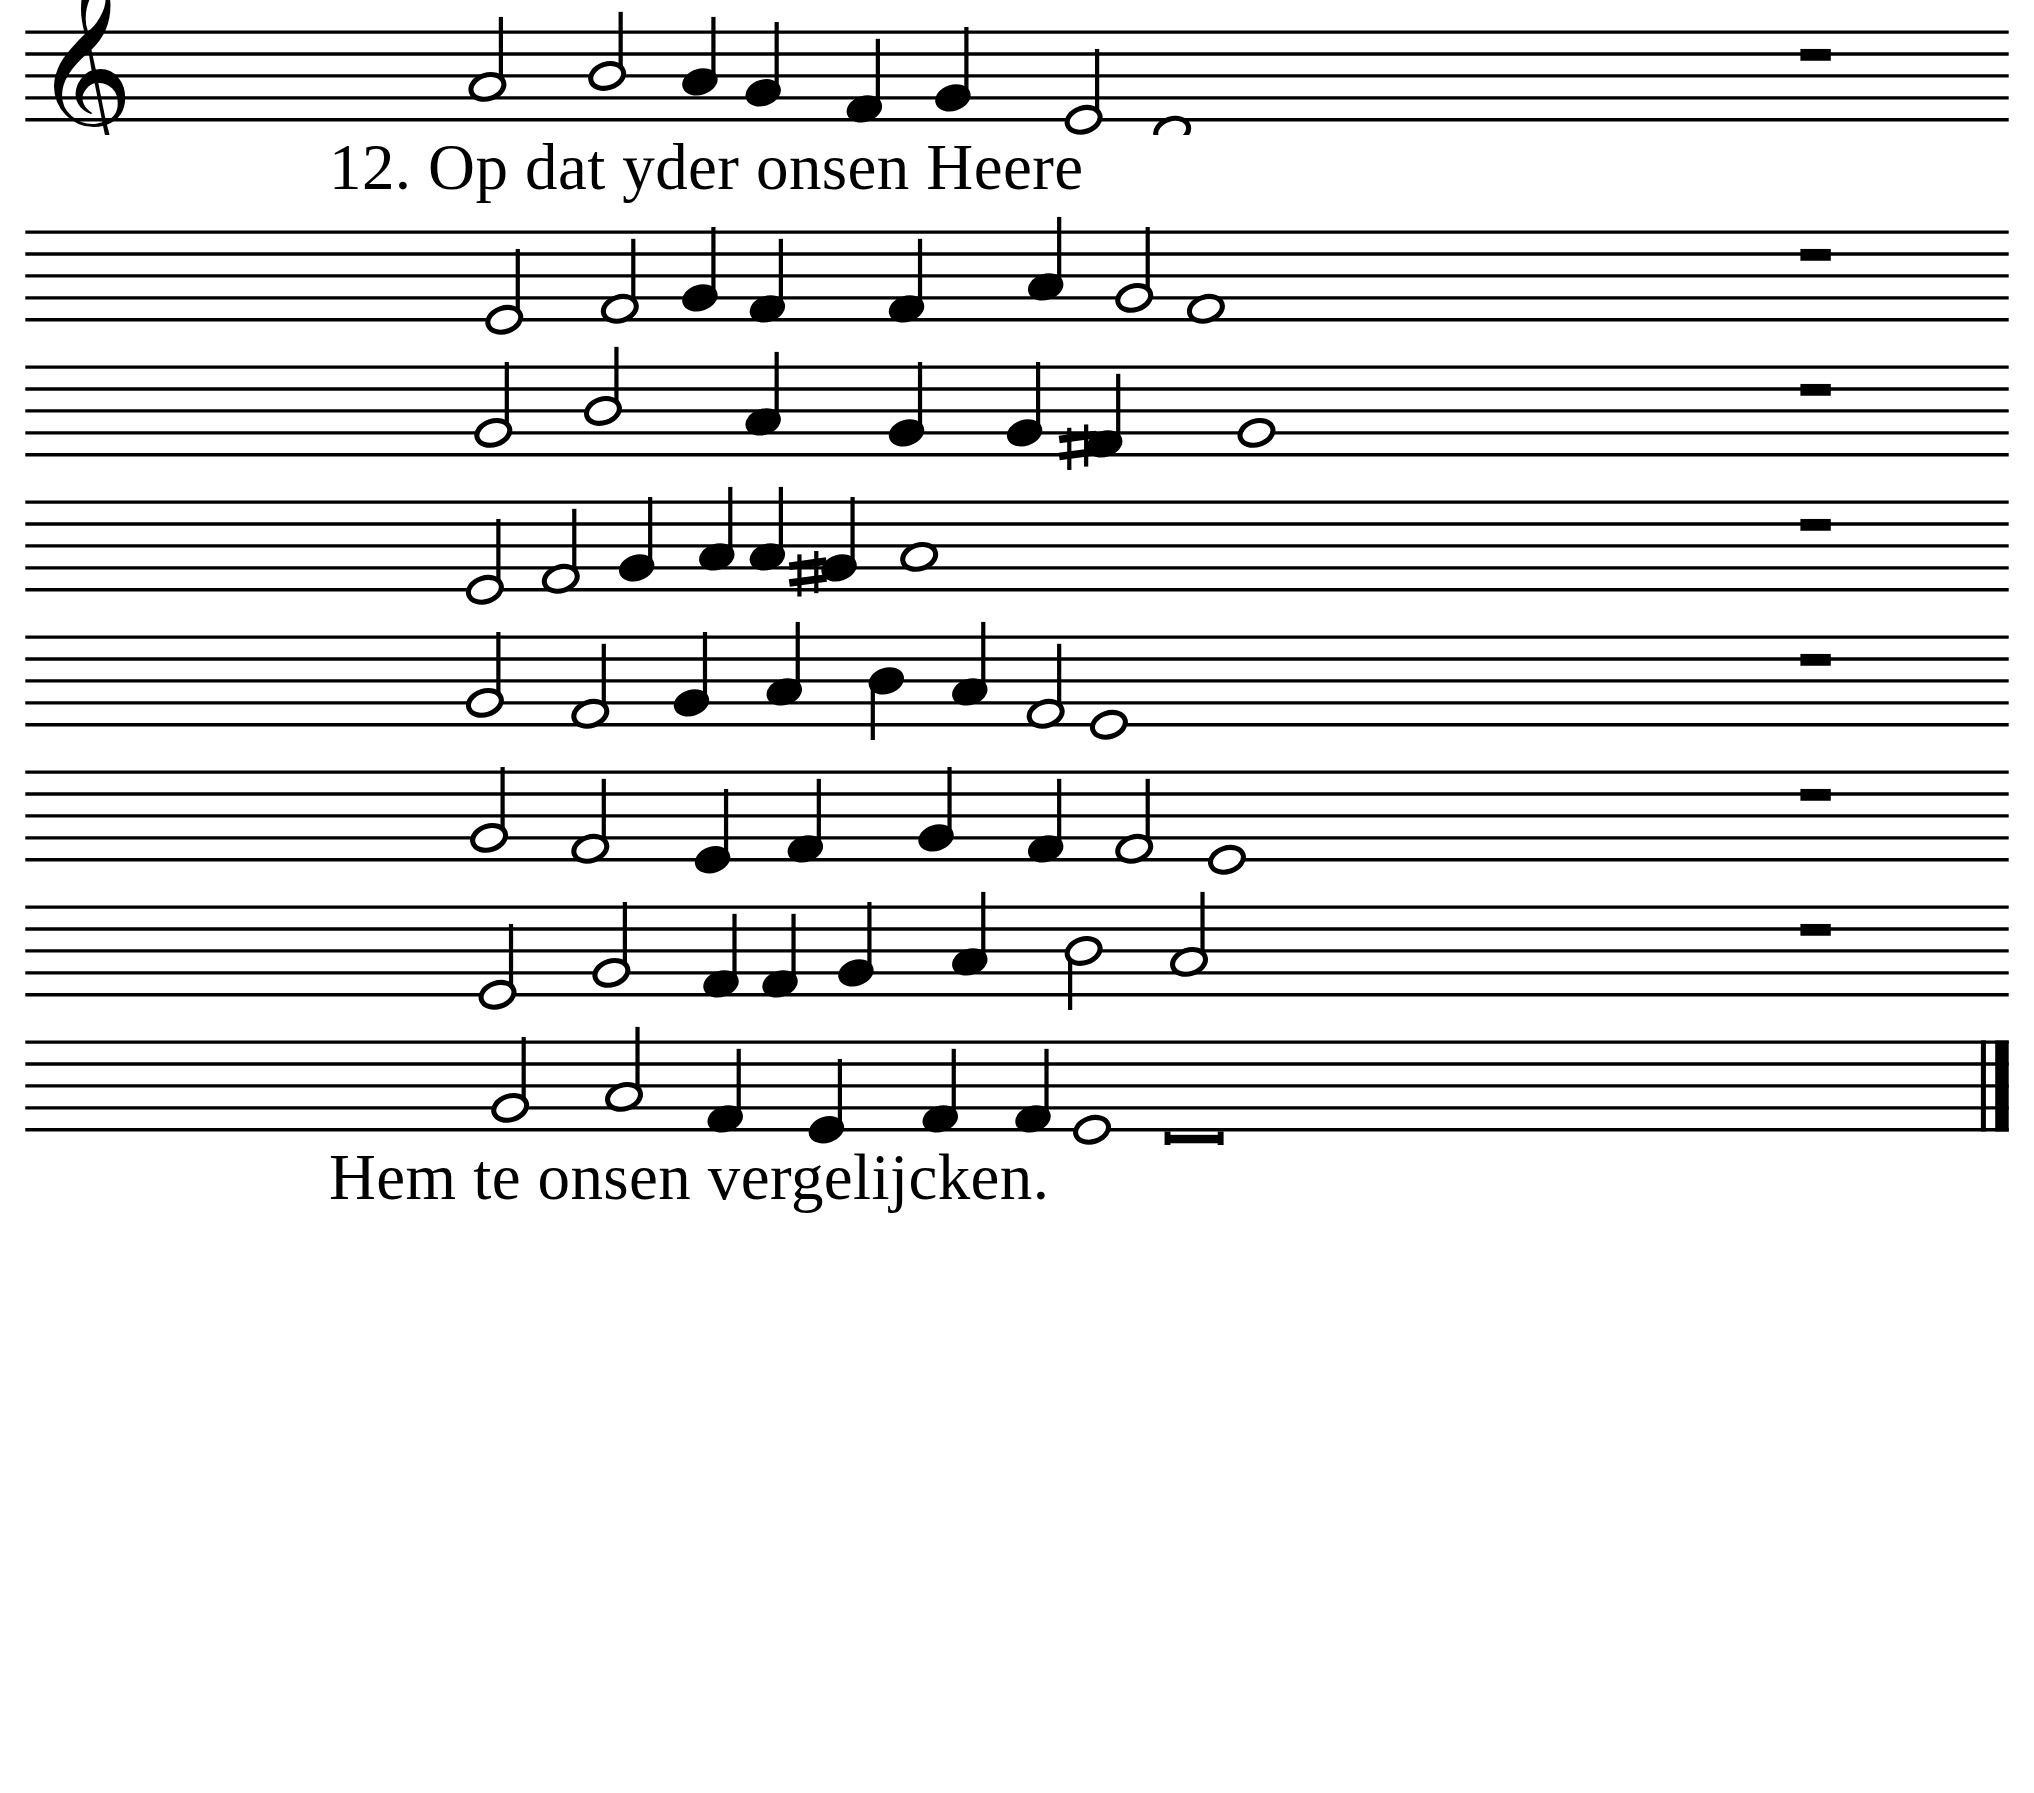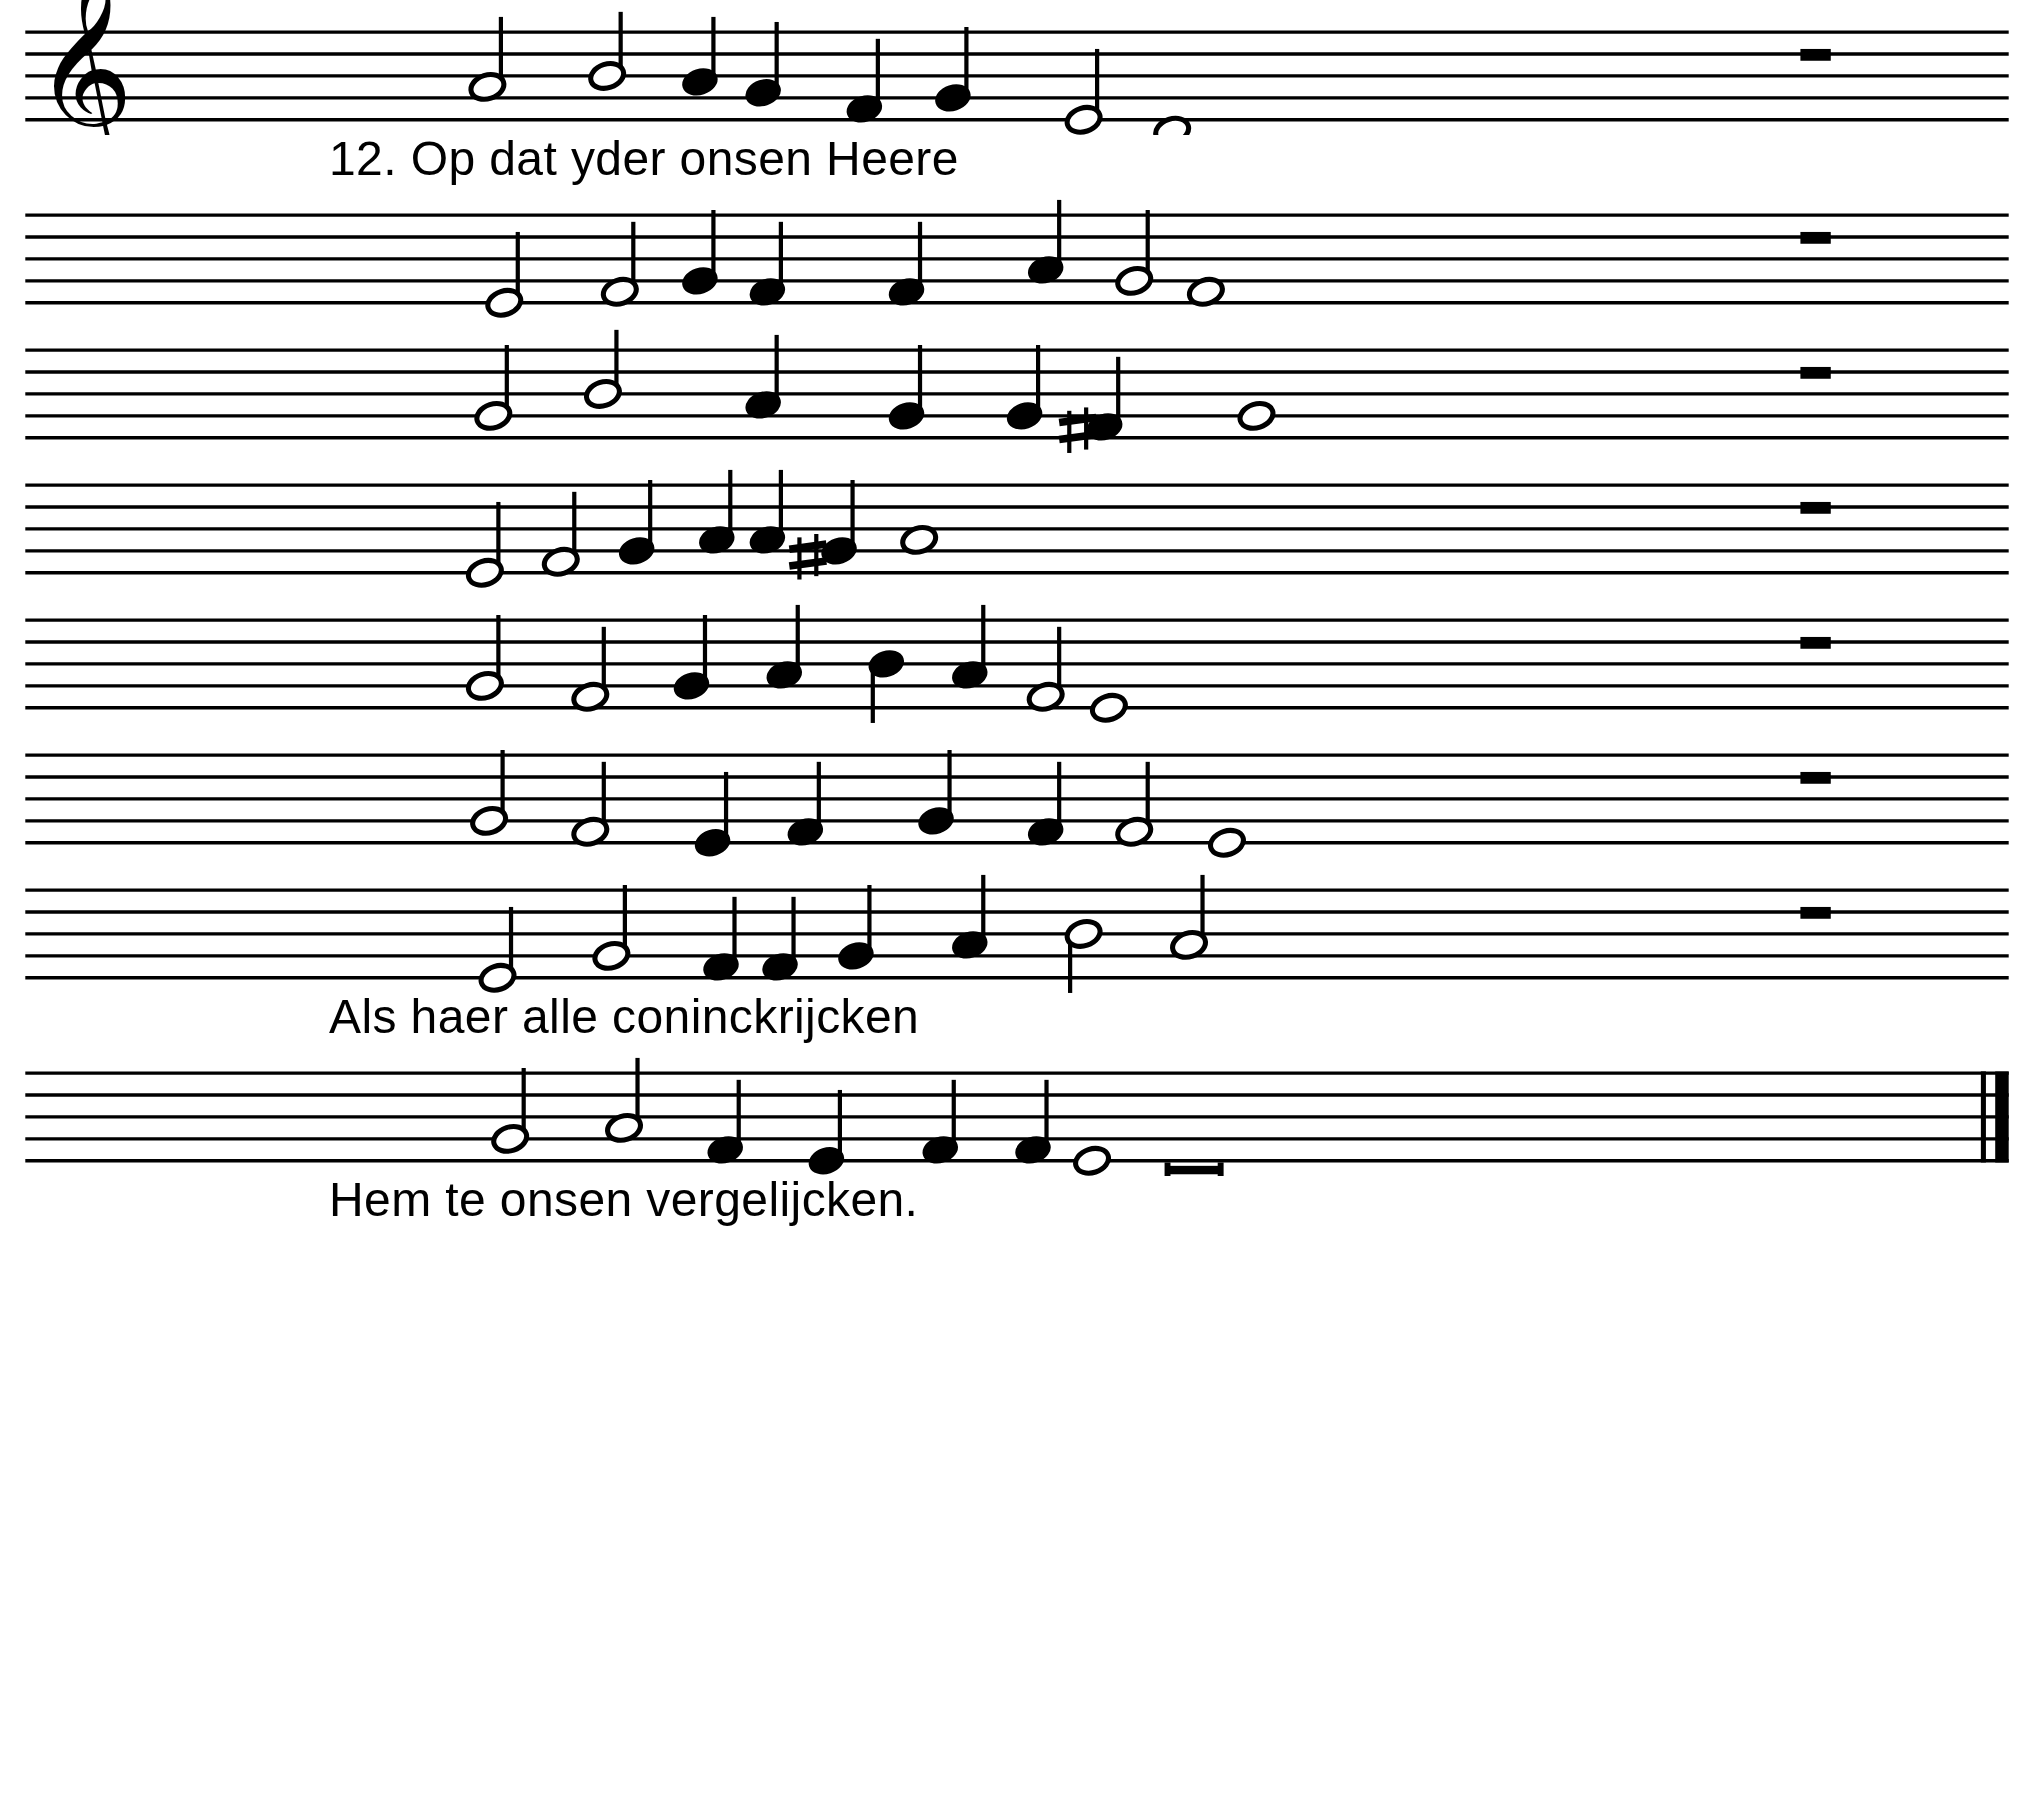--- a/index.html
+++ b/index.html
@@ -22,22 +22,22 @@
     width: 2034px;
   }
   .staff {
     position: relative;
     height: 135px;
   }
   .staff svg {
     display: block;
   }
   .lyric {
-    font-family: Liberation Sans, sans-serif;
-    font-size: 48px;
+    font-family: Liberation Serif, serif;
+    font-size: 65px;
     color: #000000;
     letter-spacing: 0.4px;
     white-space: nowrap;
     padding-left: 329px;
     line-height: 1.0;
   }
   .lyric.first {
     padding-left: 329px;
   }
 </style>
@@ -384,21 +384,20 @@
               <ellipse cx="1285" cy="90" rx="20" ry="14" fill="#fff" stroke-width="6" transform="rotate(-18 1285 90)"></ellipse>
             </g>
           <g>
               <line x1="1426" y1="103" x2="1426" y2="20" stroke-width="5"></line>
               <ellipse cx="1410" cy="103" rx="20" ry="14" fill="#fff" stroke-width="6" transform="rotate(-18 1410 103)"></ellipse>
             </g>
         </g>
         <rect x="2135" y="58" width="36" height="14" fill="#000" stroke="none"></rect>
       </svg>
     </div>
-    <div class="lyric">Als haer alle coninckrijcken</div>
   </div>
 
   <div class="system">
     <div class="staff">
       <svg width="2034" height="135" viewBox="0 0 2412 160">
         <g stroke="#000" stroke-width="4">
           <line x1="30" y1="38" x2="2382" y2="38"></line>
           <line x1="30" y1="64" x2="2382" y2="64"></line>
           <line x1="30" y1="90" x2="2382" y2="90"></line>
           <line x1="30" y1="116" x2="2382" y2="116"></line>

